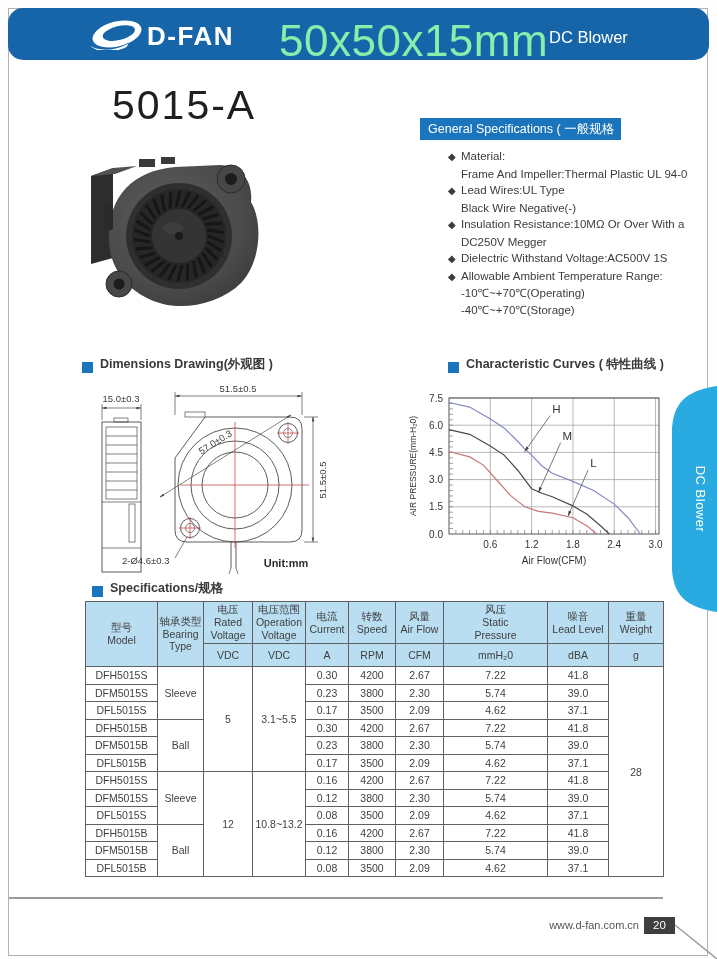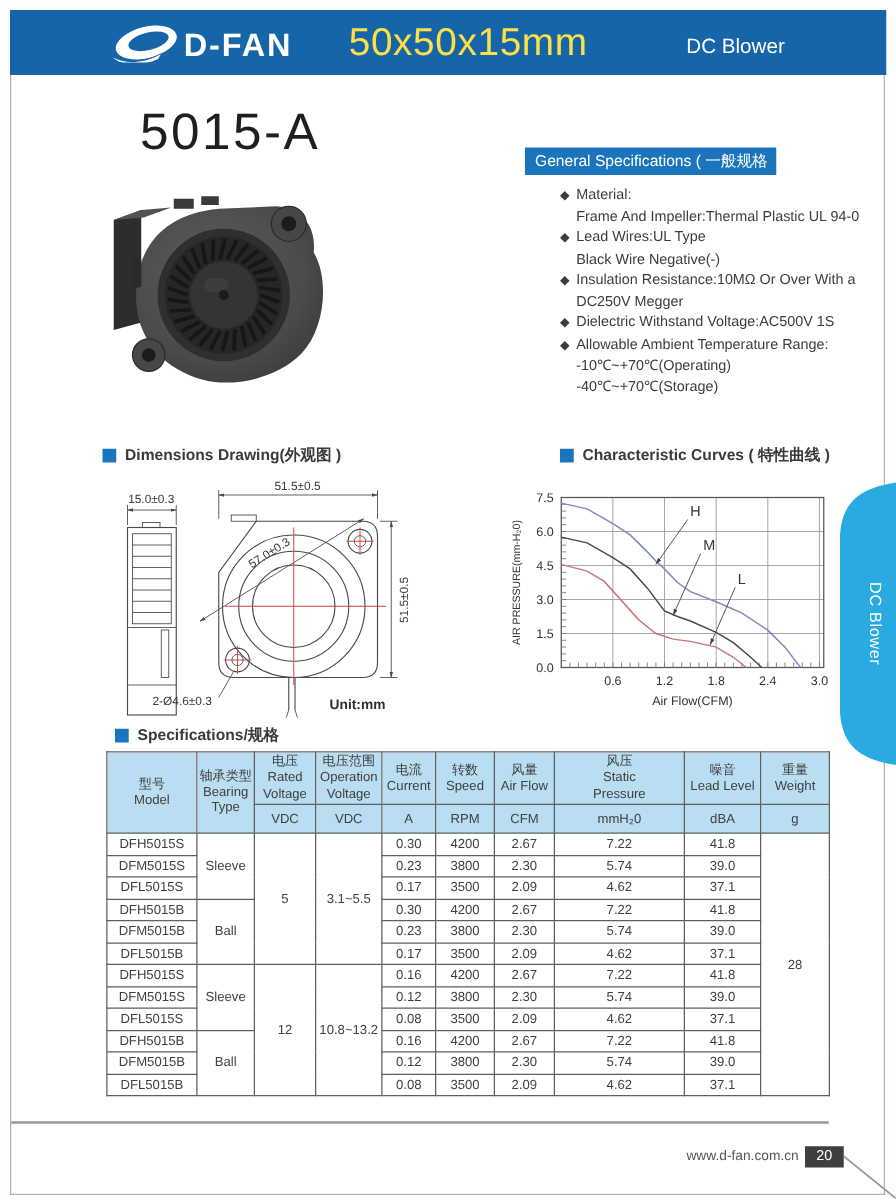--- a/index.html
+++ b/index.html
@@ -1,40 +1,40 @@
 <!DOCTYPE html>
 <html><head>
 <meta charset="utf-8">
 <style>
   html,body{margin:0;padding:0;}
   body{width:717px;height:959px;position:relative;background:#fdfdfd;
        font-family:"Liberation Sans",sans-serif;color:#3a3a3a;overflow:hidden;}
   .page-border{position:absolute;left:8px;top:8px;width:700px;height:948px;
        border:1px solid #b2b2b2;box-sizing:border-box;background:#fff;}
   
-  .hdr{position:absolute;left:8px;top:8px;width:701px;height:52px;background:#1565a8;z-index:2;}
+  .hdr{position:absolute;left:8px;top:8px;width:701px;height:52px;background:#1565a8;z-index:2;border-radius:15px;}
   .hdr .brand{position:absolute;left:139px;top:13px;font-size:26px;font-weight:bold;
        color:#fff;letter-spacing:1.5px;}
-  .hdr .size{position:absolute;left:271px;top:8px;font-size:31px;color:#fde047;letter-spacing:.5px;}
+  .hdr .size{position:absolute;left:271px;top:8px;font-size:44px;color:#86efac;letter-spacing:.5px;}
   .hdr .ptype{position:absolute;left:541px;top:20px;font-size:16.5px;color:#fff;}
   .logo{position:absolute;left:80px;top:10px;}
   
   .model-title{position:absolute;left:112px;top:82px;font-size:41px;color:#1f1f1f;
        letter-spacing:2px;z-index:1;}
   
   .product{position:absolute;left:83px;top:146px;z-index:1;}
   
   .gs-bar{position:absolute;left:420px;top:118px;width:201px;height:22px;background:#1b75bc;
        color:#fff;font-size:12.5px;line-height:22px;padding-left:8px;box-sizing:border-box;z-index:1;}
   .gs-list{position:absolute;left:420px;top:148px;width:255px;font-size:11.5px;z-index:1;margin-left:24px;}
   .gs-line{line-height:16.5px;white-space:nowrap;padding-left:4px;color:#3c3c3c;}
   .gs-line.indent{padding-left:17px;}
   .gs-line .bullet{display:inline-block;width:13px;font-size:10px;color:#3c3c3c;}
   
-  .sec{position:absolute;display:flex;align-items:center;gap:7px;z-index:1;}
+  .sec{position:absolute;display:flex;align-items:flex-end;gap:7px;z-index:1;}
   .sec .sq{width:11px;height:11px;background:#1b75bc;flex:0 0 auto;}
   .sec .sec-label{font-size:12.5px;font-weight:600;color:#3a3a3a;white-space:nowrap;}
   #sec-dims{left:82px;top:356px;} #sec-curves{left:420px;top:356px;margin-left:28px;} #sec-table{left:92px;top:580px;}
   
   .dims-svg{position:absolute;left:85px;top:380px;z-index:1;}
   .chart-svg{position:absolute;left:405px;top:382px;z-index:1;}
   .dline{stroke:#4a4a4a;stroke-width:0.9;fill:none;}
   .dthin{stroke:#4a4a4a;stroke-width:0.7;fill:none;}
   .redl{stroke:#c94b44;stroke-width:0.8;fill:none;}
   .dtxt{font-size:9.5px;fill:#3a3a3a;}

